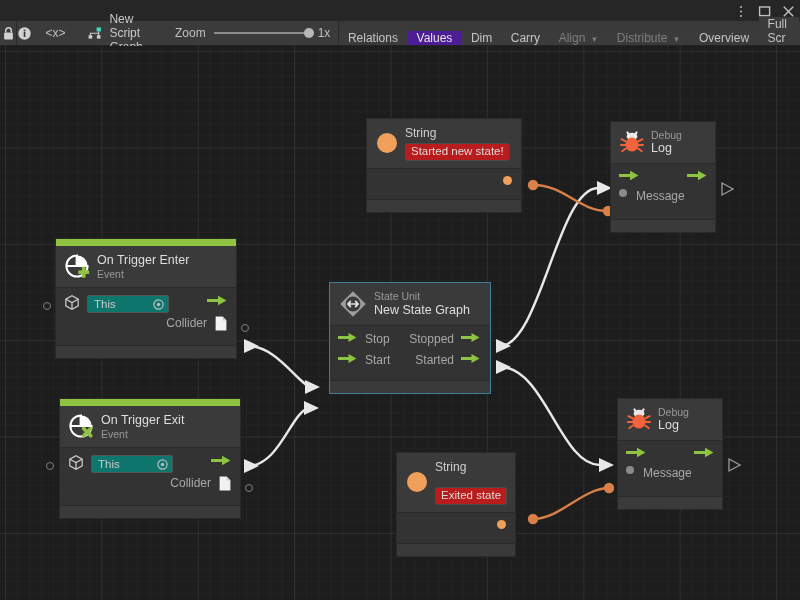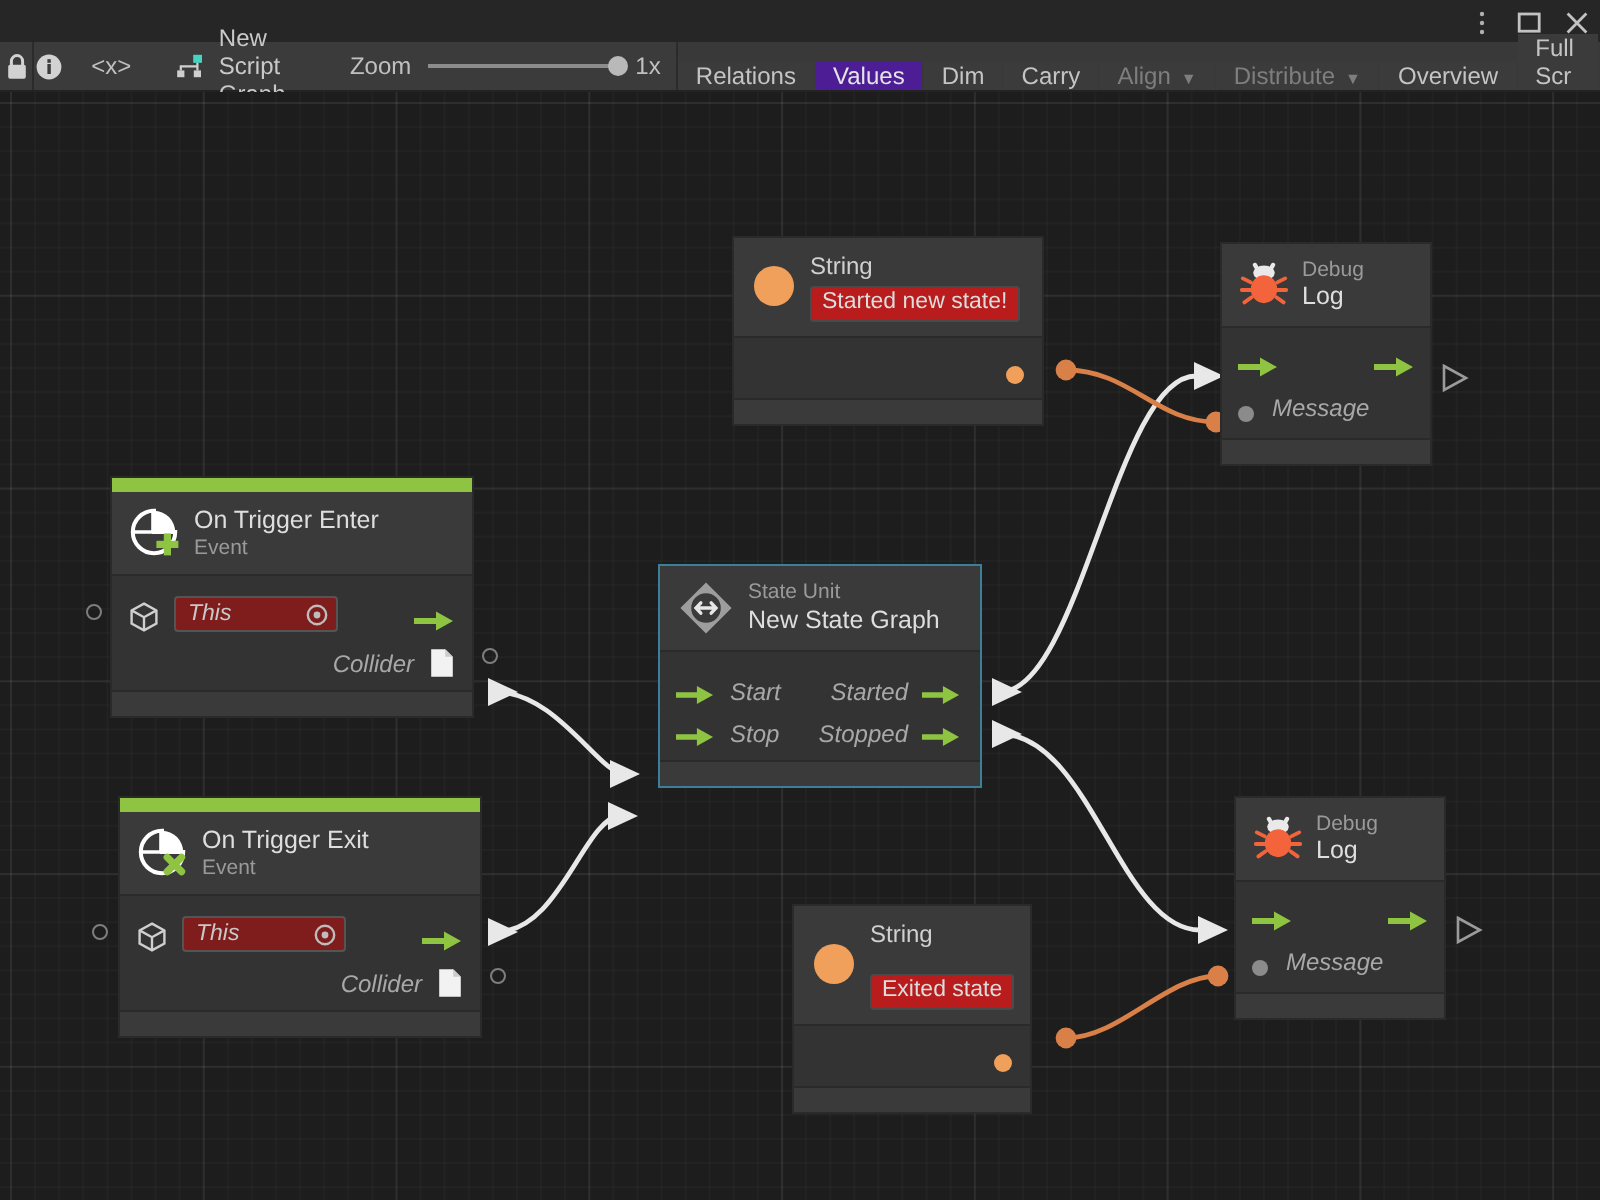--- a/index.html
+++ b/index.html
@@ -92,30 +92,30 @@
     padding:7px 10px 7px 9px;
     background:#3a3a3a;
     border-bottom:1px solid #2a2a2a;
   }
   .node-head.nob { background:#3a3a3a; }
   .head-text { display:flex; flex-direction:column; justify-content:center; line-height:1.18; }
   .head-sub { font-size:10.5px; color:#9a9a9a; }
   .head-title { font-size:12.5px; color:#dedede; }
   .node-body { padding:7px 9px 7px 9px; position:relative; }
   .node-foot { height:13px; background:#3a3a3a; border-top:1px solid #2a2a2a; }
-  .row { display:flex; align-items:flex-end; min-height:21px;font-style:italic; }
+  .row { display:flex; align-items:flex-start; min-height:21px; }
   .spacer { flex:1; }
   .port-label { font-size:12px; color:#a8a8a8; }
   .gray-dot { width:8px; height:8px; border-radius:50%; background:#8b8b8b; }
   .orange-dot-sm { width:9px; height:9px; border-radius:50%; background:#f0a05a; }
 
   
   .field {
     display:flex; align-items:center; justify-content:space-between;
-    width:82px; height:18px; background:#7f1d1d;
+    width:82px; height:18px; background:#0f766e;
     border:1px solid #545454; border-radius:2px;
     padding:0 4px 0 6px; font-size:11.5px; color:#c8c8c8;
   }
   .target-ico { width:11px; height:11px; }
   
   .tfield {
     background:#b91c1c; border:1px solid #4a4a4a; border-radius:2px;
     padding:1px 5px; font-size:11.5px; color:#dcdcdc; display:inline-block;
     white-space:nowrap;
   }
@@ -401,38 +401,38 @@
         <span class="head-title">New  State  Graph</span>
       </span>
     </div>
     <div class="node-body" style="padding:6px 10px 6px 8px">
       <div class="row" style="min-height:21px">
         <span>
           <svg width="19" height="11" viewBox="0 0 20 11">
             <path d="M0 4 H11 V0.8 L19.5 5.5 L11 10.2 V7 H0 Z" fill="#8ec441"></path>
           </svg>
         </span>
-        <span class="port-label" style="margin-left:8px">Start</span>
-        <span class="spacer"></span>
-        <span class="port-label">Started</span>
+        <span class="port-label" style="margin-left:8px">Stop</span>
+        <span class="spacer"></span>
+        <span class="port-label">Stopped</span>
         <span style="margin-left:7px">
           <svg width="19" height="11" viewBox="0 0 20 11">
             <path d="M0 4 H11 V0.8 L19.5 5.5 L11 10.2 V7 H0 Z" fill="#8ec441"></path>
           </svg>
         </span>
       </div>
       <div class="row" style="min-height:21px">
         <span>
           <svg width="19" height="11" viewBox="0 0 20 11">
             <path d="M0 4 H11 V0.8 L19.5 5.5 L11 10.2 V7 H0 Z" fill="#8ec441"></path>
           </svg>
         </span>
-        <span class="port-label" style="margin-left:8px">Stop</span>
-        <span class="spacer"></span>
-        <span class="port-label">Stopped</span>
+        <span class="port-label" style="margin-left:8px">Start</span>
+        <span class="spacer"></span>
+        <span class="port-label">Started</span>
         <span style="margin-left:7px">
           <svg width="19" height="11" viewBox="0 0 20 11">
             <path d="M0 4 H11 V0.8 L19.5 5.5 L11 10.2 V7 H0 Z" fill="#8ec441"></path>
           </svg>
         </span>
       </div>
     </div>
     <div class="node-foot"></div>
   </div>
 

